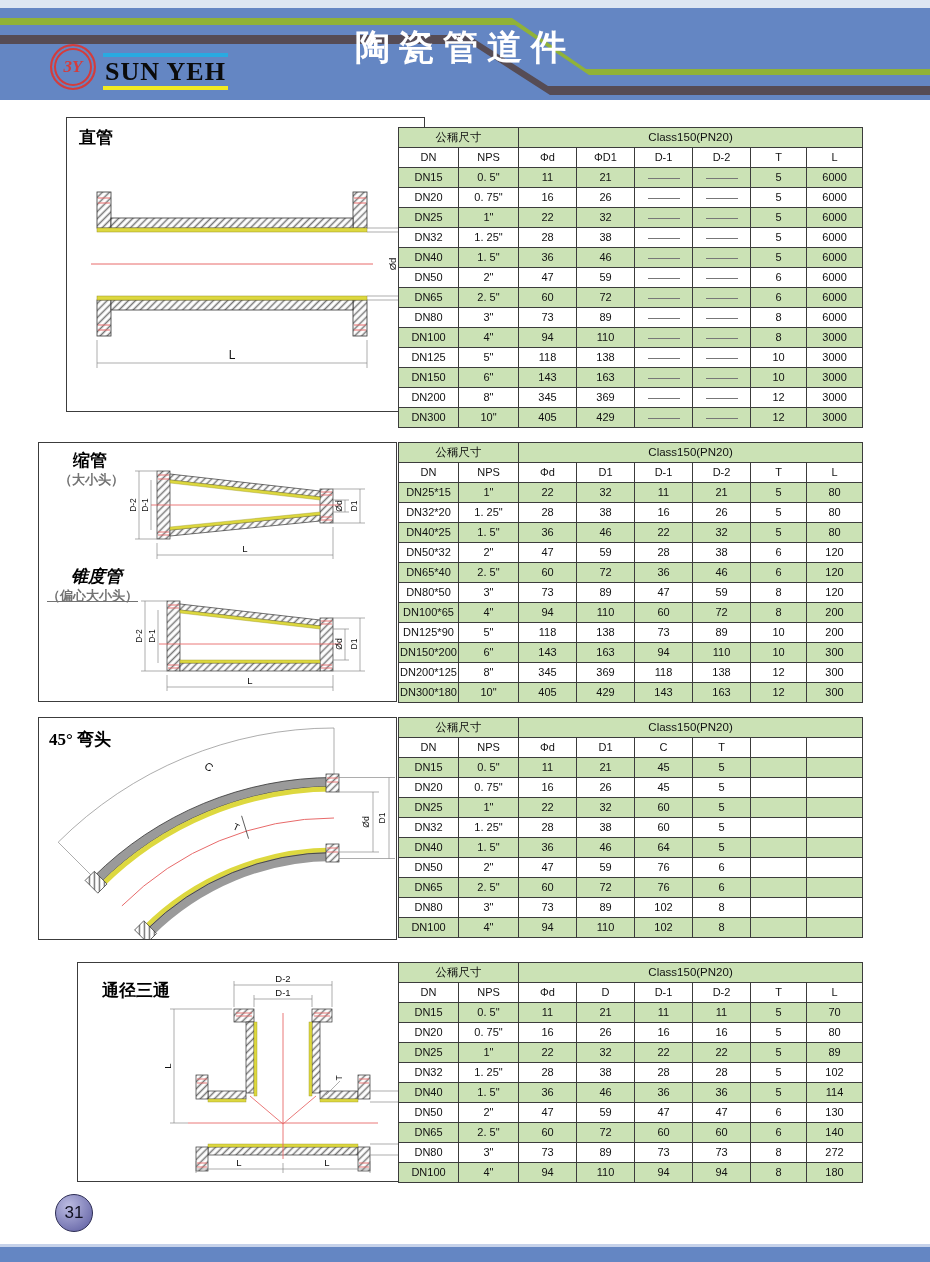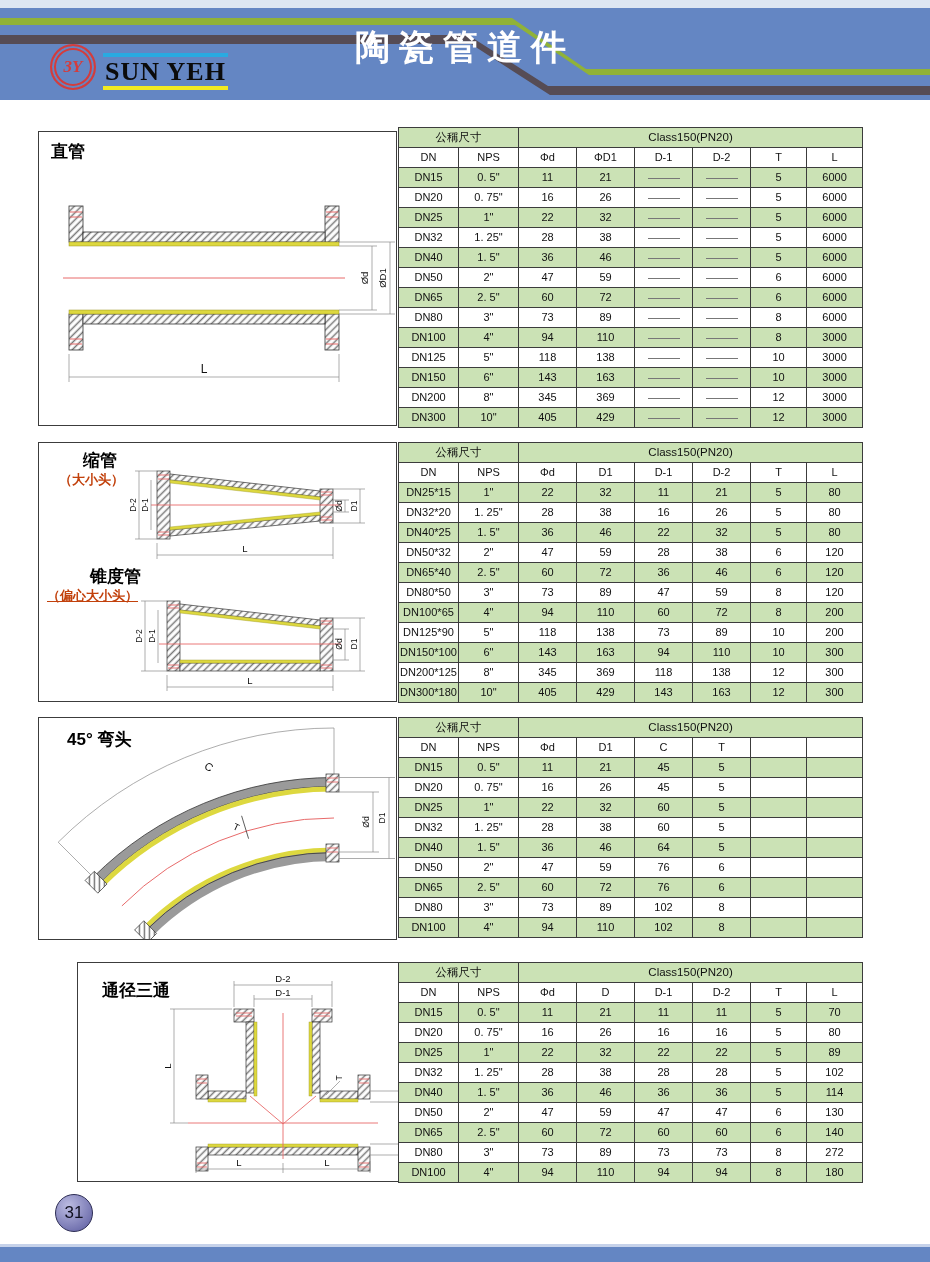--- a/index.html
+++ b/index.html
@@ -18,21 +18,21 @@
       color:#d43c3c;font-size:17px;}
   .logo-name{display:flex;flex-direction:column;align-items:stretch;}
   .logo-name .bar{height:4px;}
   .logo-name .bar.cyan{background:#29aae1;}
   .logo-name .bar.yellow{background:#f2ea22;}
   .logo-name b{font-family:"Liberation Serif",serif;font-size:26px;line-height:1.05;
       color:#0b0b0b;letter-spacing:1px;padding:1px 2px;}
   
   .draw-box{position:absolute;left:38px;width:357px;border:1px solid #3c3c3c;background:#fff;}
   .sec-title{position:absolute;font-weight:bold;font-size:17px;color:#000;white-space:nowrap;}
-  .sec-subtitle{position:absolute;font-weight:bold;font-size:13px;color:#c2410c;white-space:nowrap;}
+  .sec-subtitle{position:absolute;font-weight:bold;font-size:13px;color:#737373;white-space:nowrap;}
   .draw-box svg{position:absolute;left:0;top:0;}
   
   table.spec{position:absolute;left:398px;width:464px;border-collapse:collapse;table-layout:fixed;
       font-size:11px;color:#111;}
   table.spec th,table.spec td{border:1px solid #3c3c3c;height:19px;padding:0;margin:0;
       text-align:center;vertical-align:middle;font-weight:normal;line-height:1;background:#fff;}
   table.spec thead tr.group-row th{background:#cbe2b5;font-size:11.5px;}
   table.spec tbody tr.alt td{background:#cbe2b5;}
   .dash{display:inline-block;width:32px;border-top:1.5px solid #777;vertical-align:middle;}
   
@@ -62,21 +62,21 @@
           <i>3Y</i>
         </span>
       <span class="logo-name">
         <i class="bar cyan"></i>
         <b>SUN YEH</b>
         <i class="bar yellow"></i>
       </span>
     </div>
   </div>
 
-  <div class="draw-box" style="top:131px;height:293px;">
+  <div class="draw-box" style="top:117px;height:293px;margin-left:28px;">
     <span class="sec-title" style="left:12px;top:8px;">直管</span>
     <svg width="357" height="293" viewBox="0 0 357 293">
       <defs>
         <pattern id="h1" width="5" height="5" patternUnits="userSpaceOnUse" patternTransform="rotate(45)">
           <rect width="5" height="5" fill="#ffffff"></rect>
           <line x1="2.5" y1="0" x2="2.5" y2="5" stroke="#777" stroke-width="1.5"></line>
         </pattern>
       </defs>
       <g fill="url(#h1)" stroke="#333" stroke-width="0.8">
         <rect x="30" y="74" width="14" height="36"></rect>
@@ -272,23 +272,23 @@
           <td>429</td>
           <td><span class="dash"></span></td>
           <td><span class="dash"></span></td>
           <td>12</td>
           <td>3000</td>
         </tr>
       </tbody>
     </table>
 
   <div class="draw-box" style="top:442px;height:258px;">
-    <span class="sec-title" style="left:44px;top:6px;">缩管</span>
+    <span class="sec-title" style="left:34px;top:6px;">缩管</span>
     <span class="sec-subtitle" style="left:20px;top:28px;">（大小头）</span>
-    <span class="sec-title" style="left:51px;top:122px;">锥度管</span>
+    <span class="sec-title" style="left:32px;top:122px;font-style:italic;">锥度管</span>
     <span class="sec-subtitle" style="left:8px;top:144px;text-decoration:underline;">（偏心大小头）</span>
     <svg width="357" height="258" viewBox="0 0 357 258">
       <defs>
         <pattern id="h2" width="5" height="5" patternUnits="userSpaceOnUse" patternTransform="rotate(45)">
           <rect width="5" height="5" fill="#ffffff"></rect>
           <line x1="2.5" y1="0" x2="2.5" y2="5" stroke="#777" stroke-width="1.5"></line>
         </pattern>
       </defs>
 
       <g fill="url(#h2)" stroke="#333" stroke-width="0.7">
@@ -478,21 +478,21 @@
           <td>DN125*90</td>
           <td>5"</td>
           <td>118</td>
           <td>138</td>
           <td>73</td>
           <td>89</td>
           <td>10</td>
           <td>200</td>
         </tr>
         <tr class="alt">
-          <td>DN150*100</td>
+          <td>DN150*200</td>
           <td>6"</td>
           <td>143</td>
           <td>163</td>
           <td>94</td>
           <td>110</td>
           <td>10</td>
           <td>300</td>
         </tr>
         <tr>
           <td>DN200*125</td>
@@ -511,21 +511,21 @@
           <td>429</td>
           <td>143</td>
           <td>163</td>
           <td>12</td>
           <td>300</td>
         </tr>
       </tbody>
     </table>
 
   <div class="draw-box" style="top:717px;height:221px;">
-    <span class="sec-title" style="left:28px;top:10px;">45° 弯头</span>
+    <span class="sec-title" style="left:10px;top:10px;font-family:Liberation Serif, serif;">45° 弯头</span>
     <svg width="357" height="221" viewBox="0 0 357 221">
       <defs>
         <pattern id="h3" width="5" height="5" patternUnits="userSpaceOnUse" patternTransform="rotate(45)">
           <rect width="5" height="5" fill="#ffffff"></rect>
           <line x1="2.5" y1="0" x2="2.5" y2="5" stroke="#777" stroke-width="1.5"></line>
         </pattern>
       </defs>
 
       <path d="M295,10 A390,390 0 0 0 19.2,124.2" fill="none" stroke="#8a8a8a" stroke-width="0.7"></path>
       <line x1="295" y1="10" x2="295" y2="58" stroke="#8a8a8a" stroke-width="0.7"></line>

